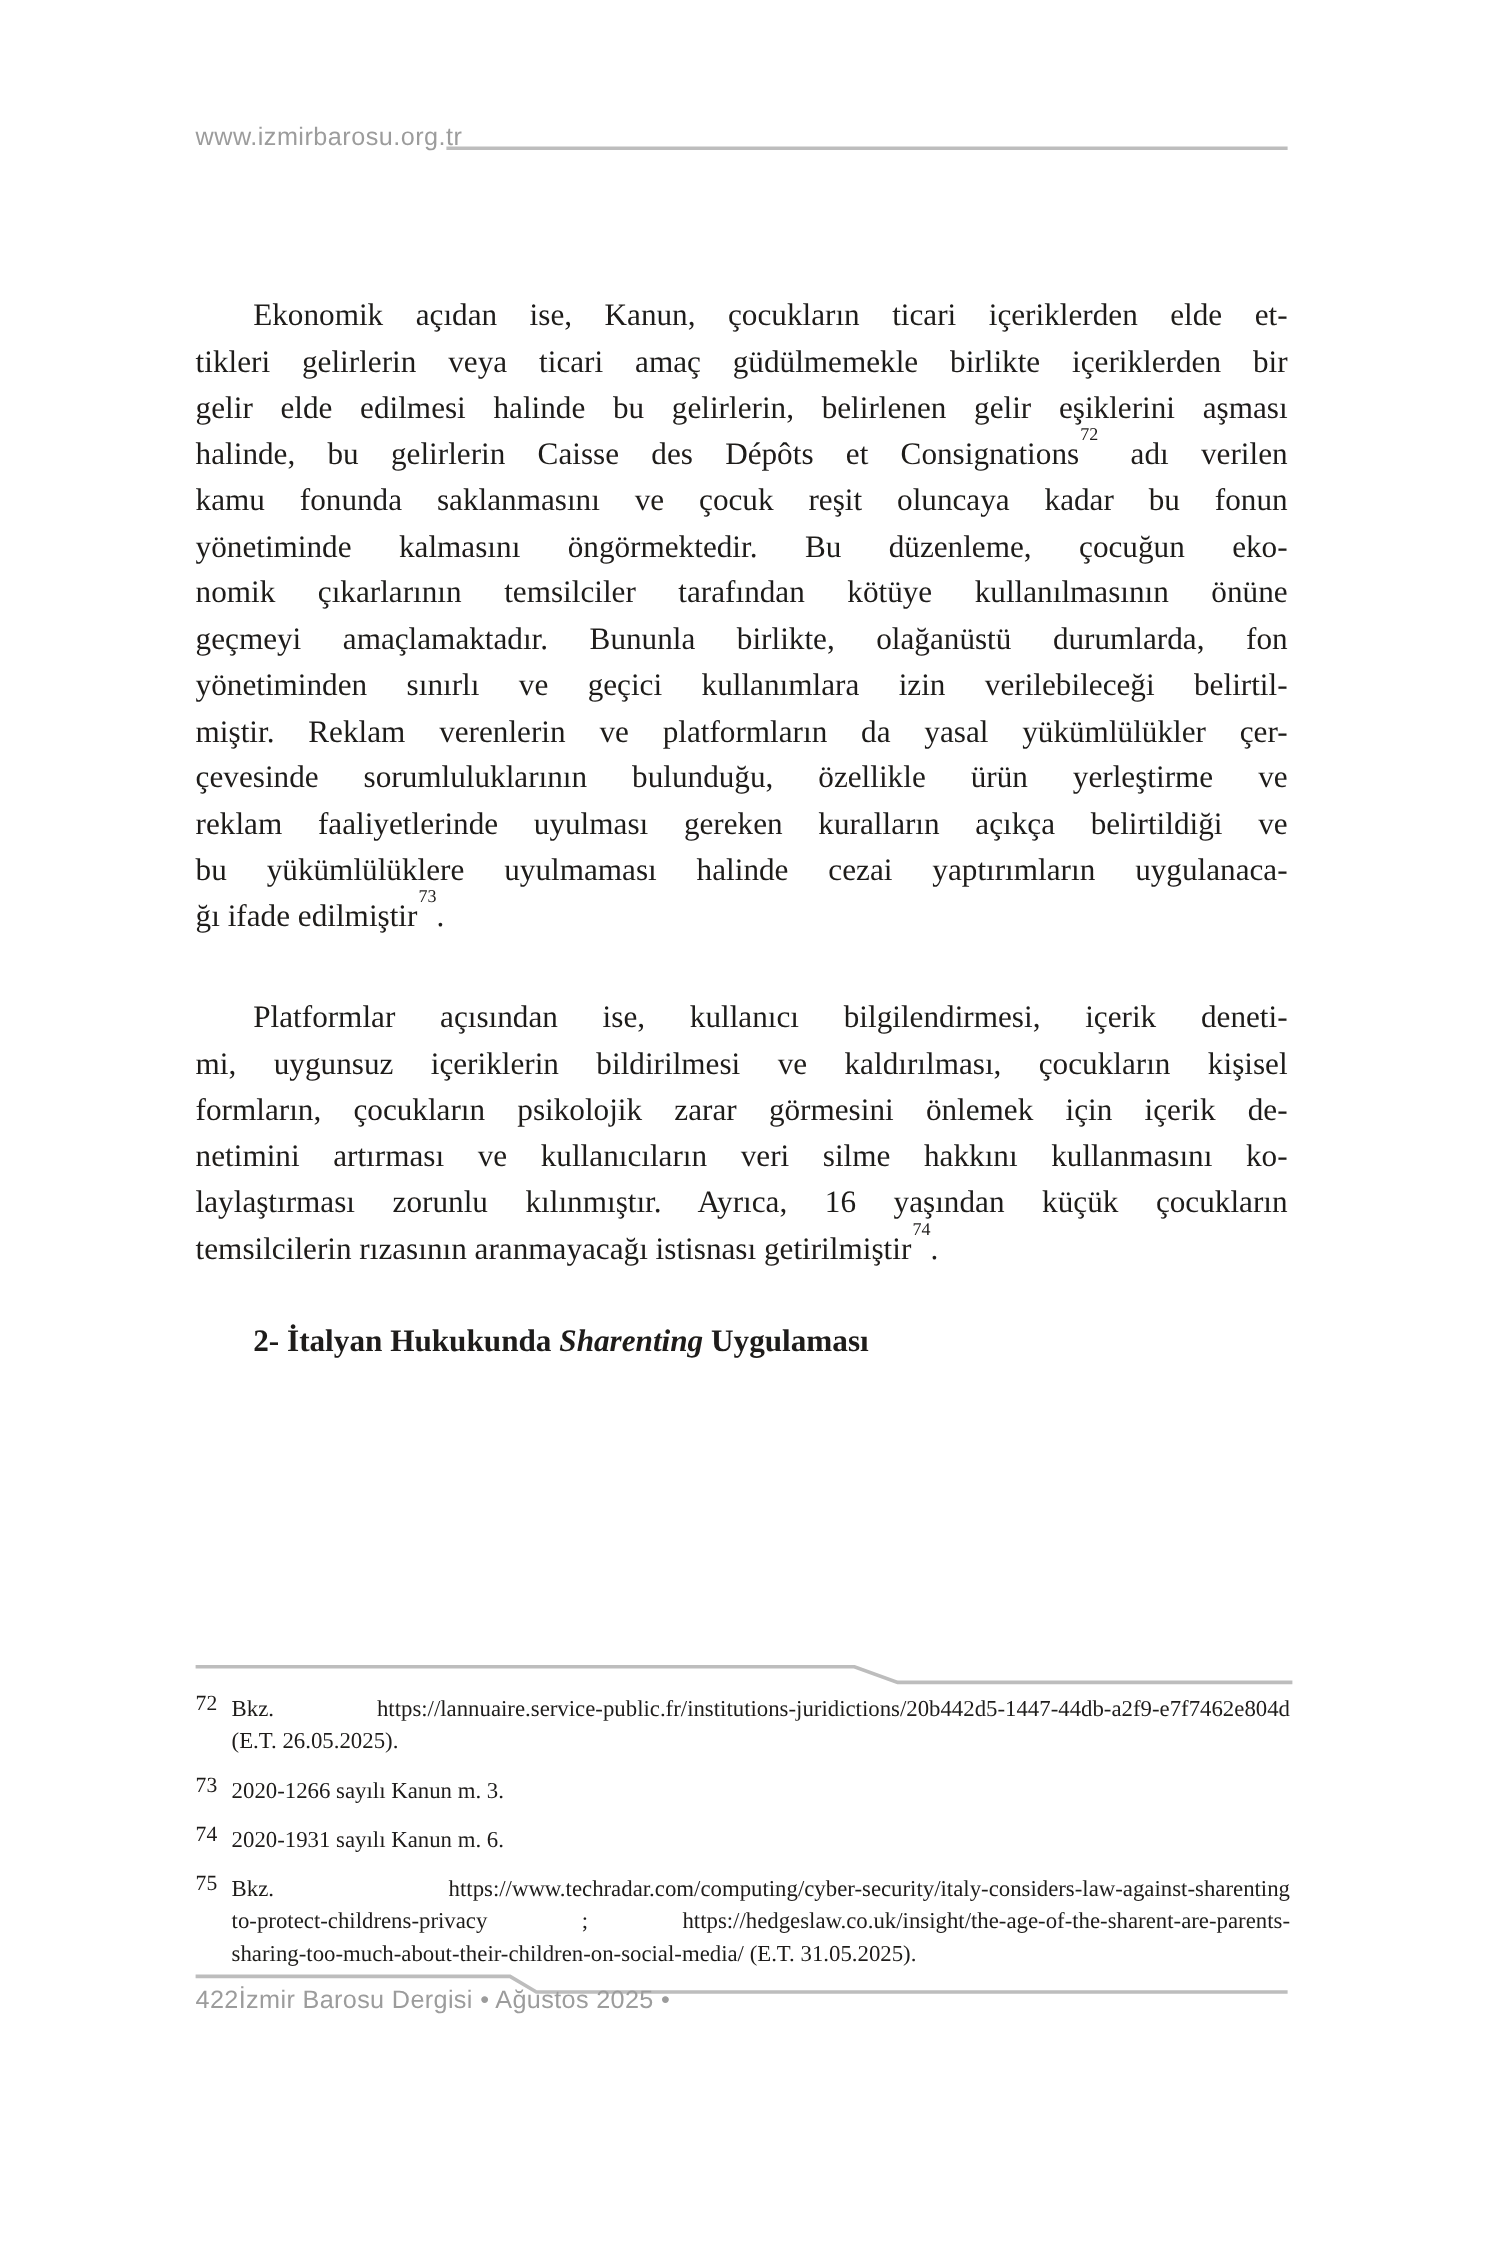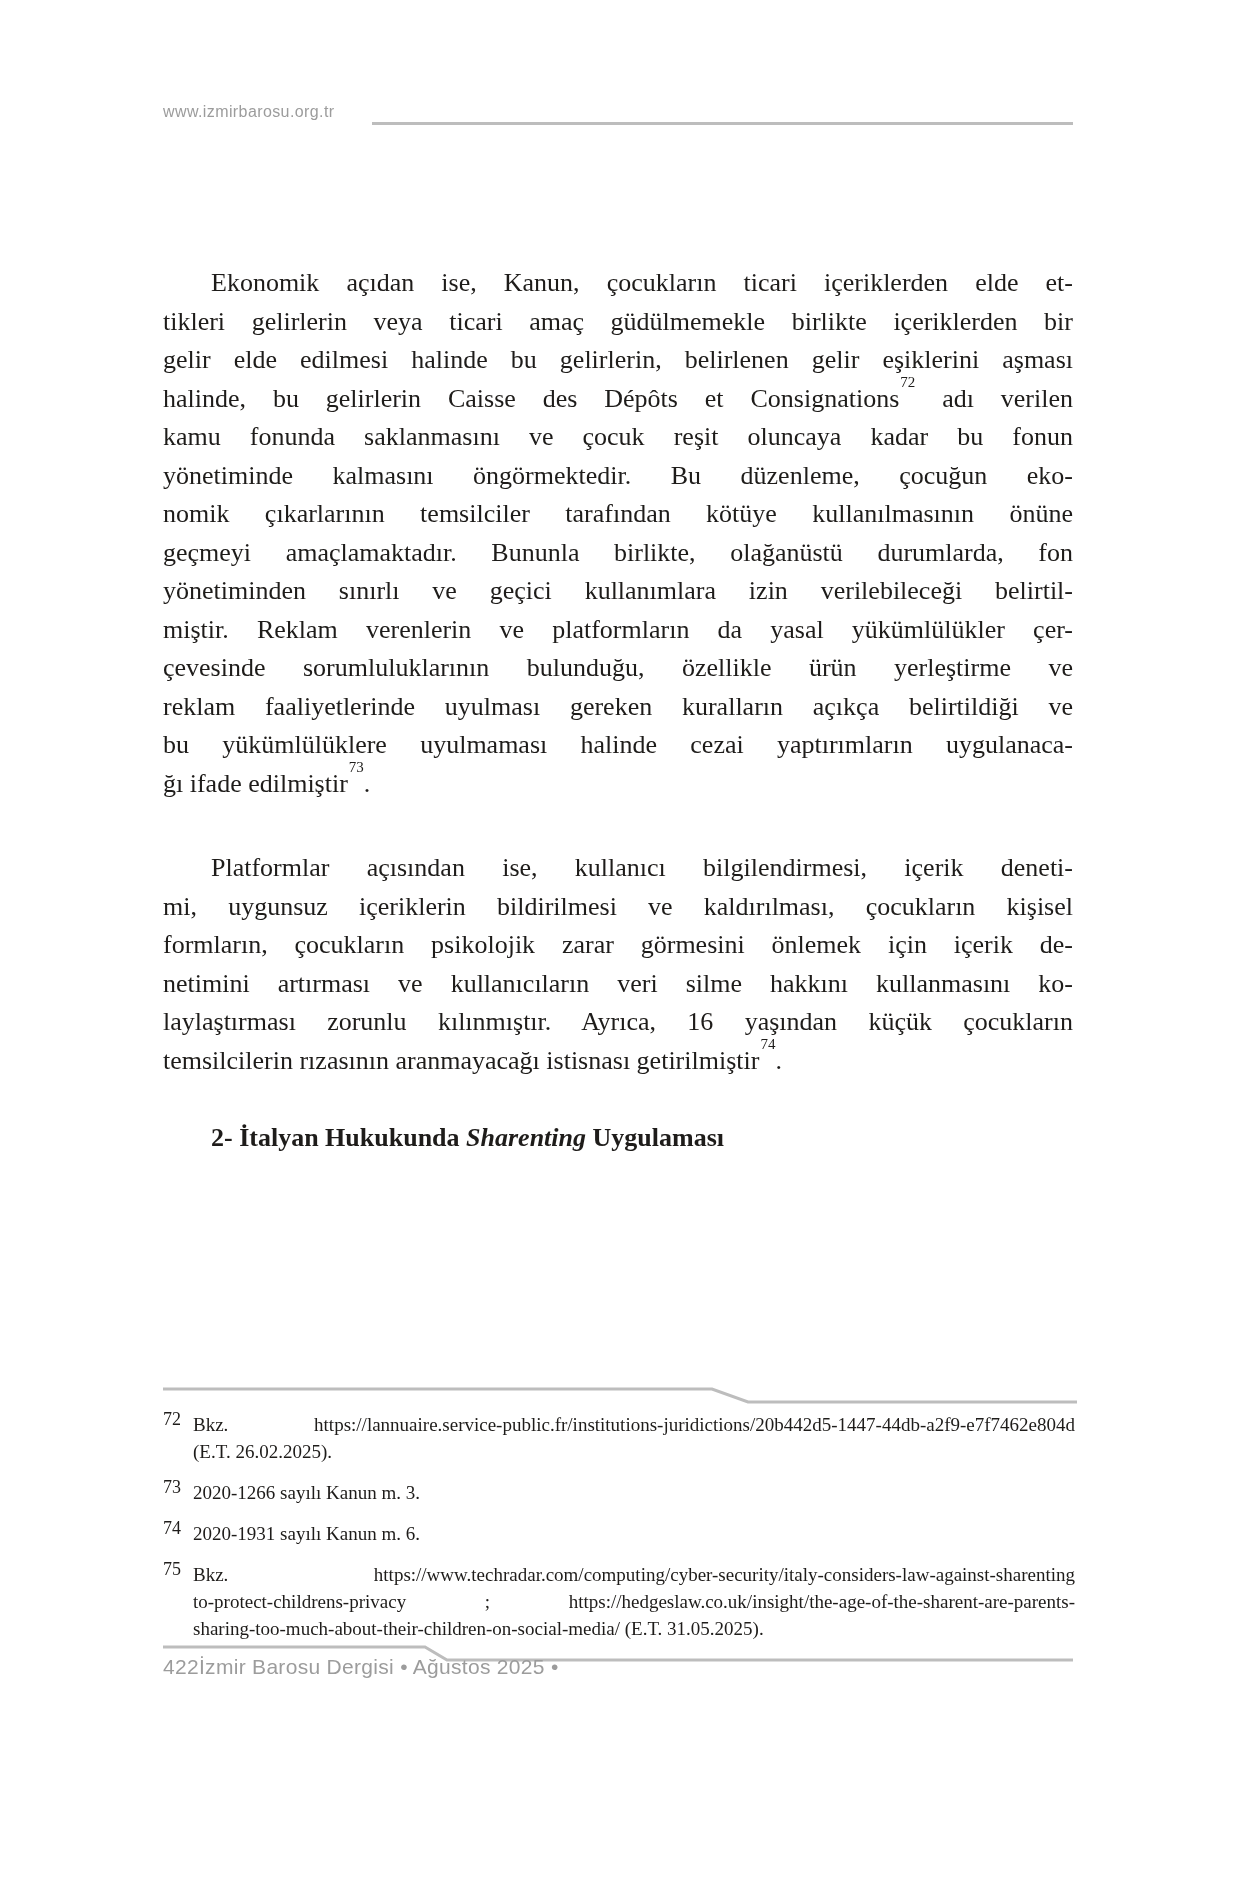--- a/index.html
+++ b/index.html
@@ -12,42 +12,41 @@
     font-family: "Liberation Serif", serif;
     color: var(--text, #1e1c1a);
   }
 
   
   #header-url {
     position: absolute;
     left: 163px;
     top: 103px;
     font-family: "Liberation Sans", sans-serif;
-    font-size: 16px;
+    font-size: 21px;
     letter-spacing: 0.4px;
     color: var(--muted, #9c9c9c);
   }
 
   
   #rules {
     position: absolute;
     left: 0; top: 0;
     width: 1260px; height: 1890px;
     pointer-events: none;
   }
 
   
   #content {
     position: absolute;
     left: 163px;
     top: 244px;
     width: 910px;
     font-size: 26px;
     line-height: 38.5px;
-    margin-top: 20px;
   }
   #content .block:nth-child(2) { margin-top: 46px; }
   #content .block:nth-child(3) { margin-top: 39px; }
   #content .block:nth-child(4) { margin-top: 36px; }
 
   .para .line {
     text-align: justify;
     text-align-last: justify;
     -moz-text-align-last: justify;
   }
@@ -149,21 +148,21 @@
       <div class="line">laylaştırması zorunlu kılınmıştır. Ayrıca, 16 yaşından küçük çocukların</div>
       <div class="line last">temsilcilerin rızasının aranmayacağı istisnası getirilmiştir<sup class="fn-ref">74</sup>.</div>
     </div>
     <div class="block heading">2- İtalyan Hukukunda <em>Sharenting</em> Uygulaması</div>
   </div>
 
 <div id="footnotes">
     <div class="footnote">
       <span class="fn-num">72</span>
       <div class="line">Bkz. https://lannuaire.service-public.fr/institutions-juridictions/20b442d5-1447-44db-a2f9-e7f7462e804d</div>
-      <div class="line last">(E.T. 26.02.2025).</div>
+      <div class="line last">(E.T. 26.05.2025).</div>
     </div>
     <div class="footnote">
       <span class="fn-num">73</span>
       <div class="line last">2020-1266 sayılı Kanun m. 3.</div>
     </div>
     <div class="footnote">
       <span class="fn-num">74</span>
       <div class="line last">2020-1931 sayılı Kanun m. 6.</div>
     </div>
     <div class="footnote">

